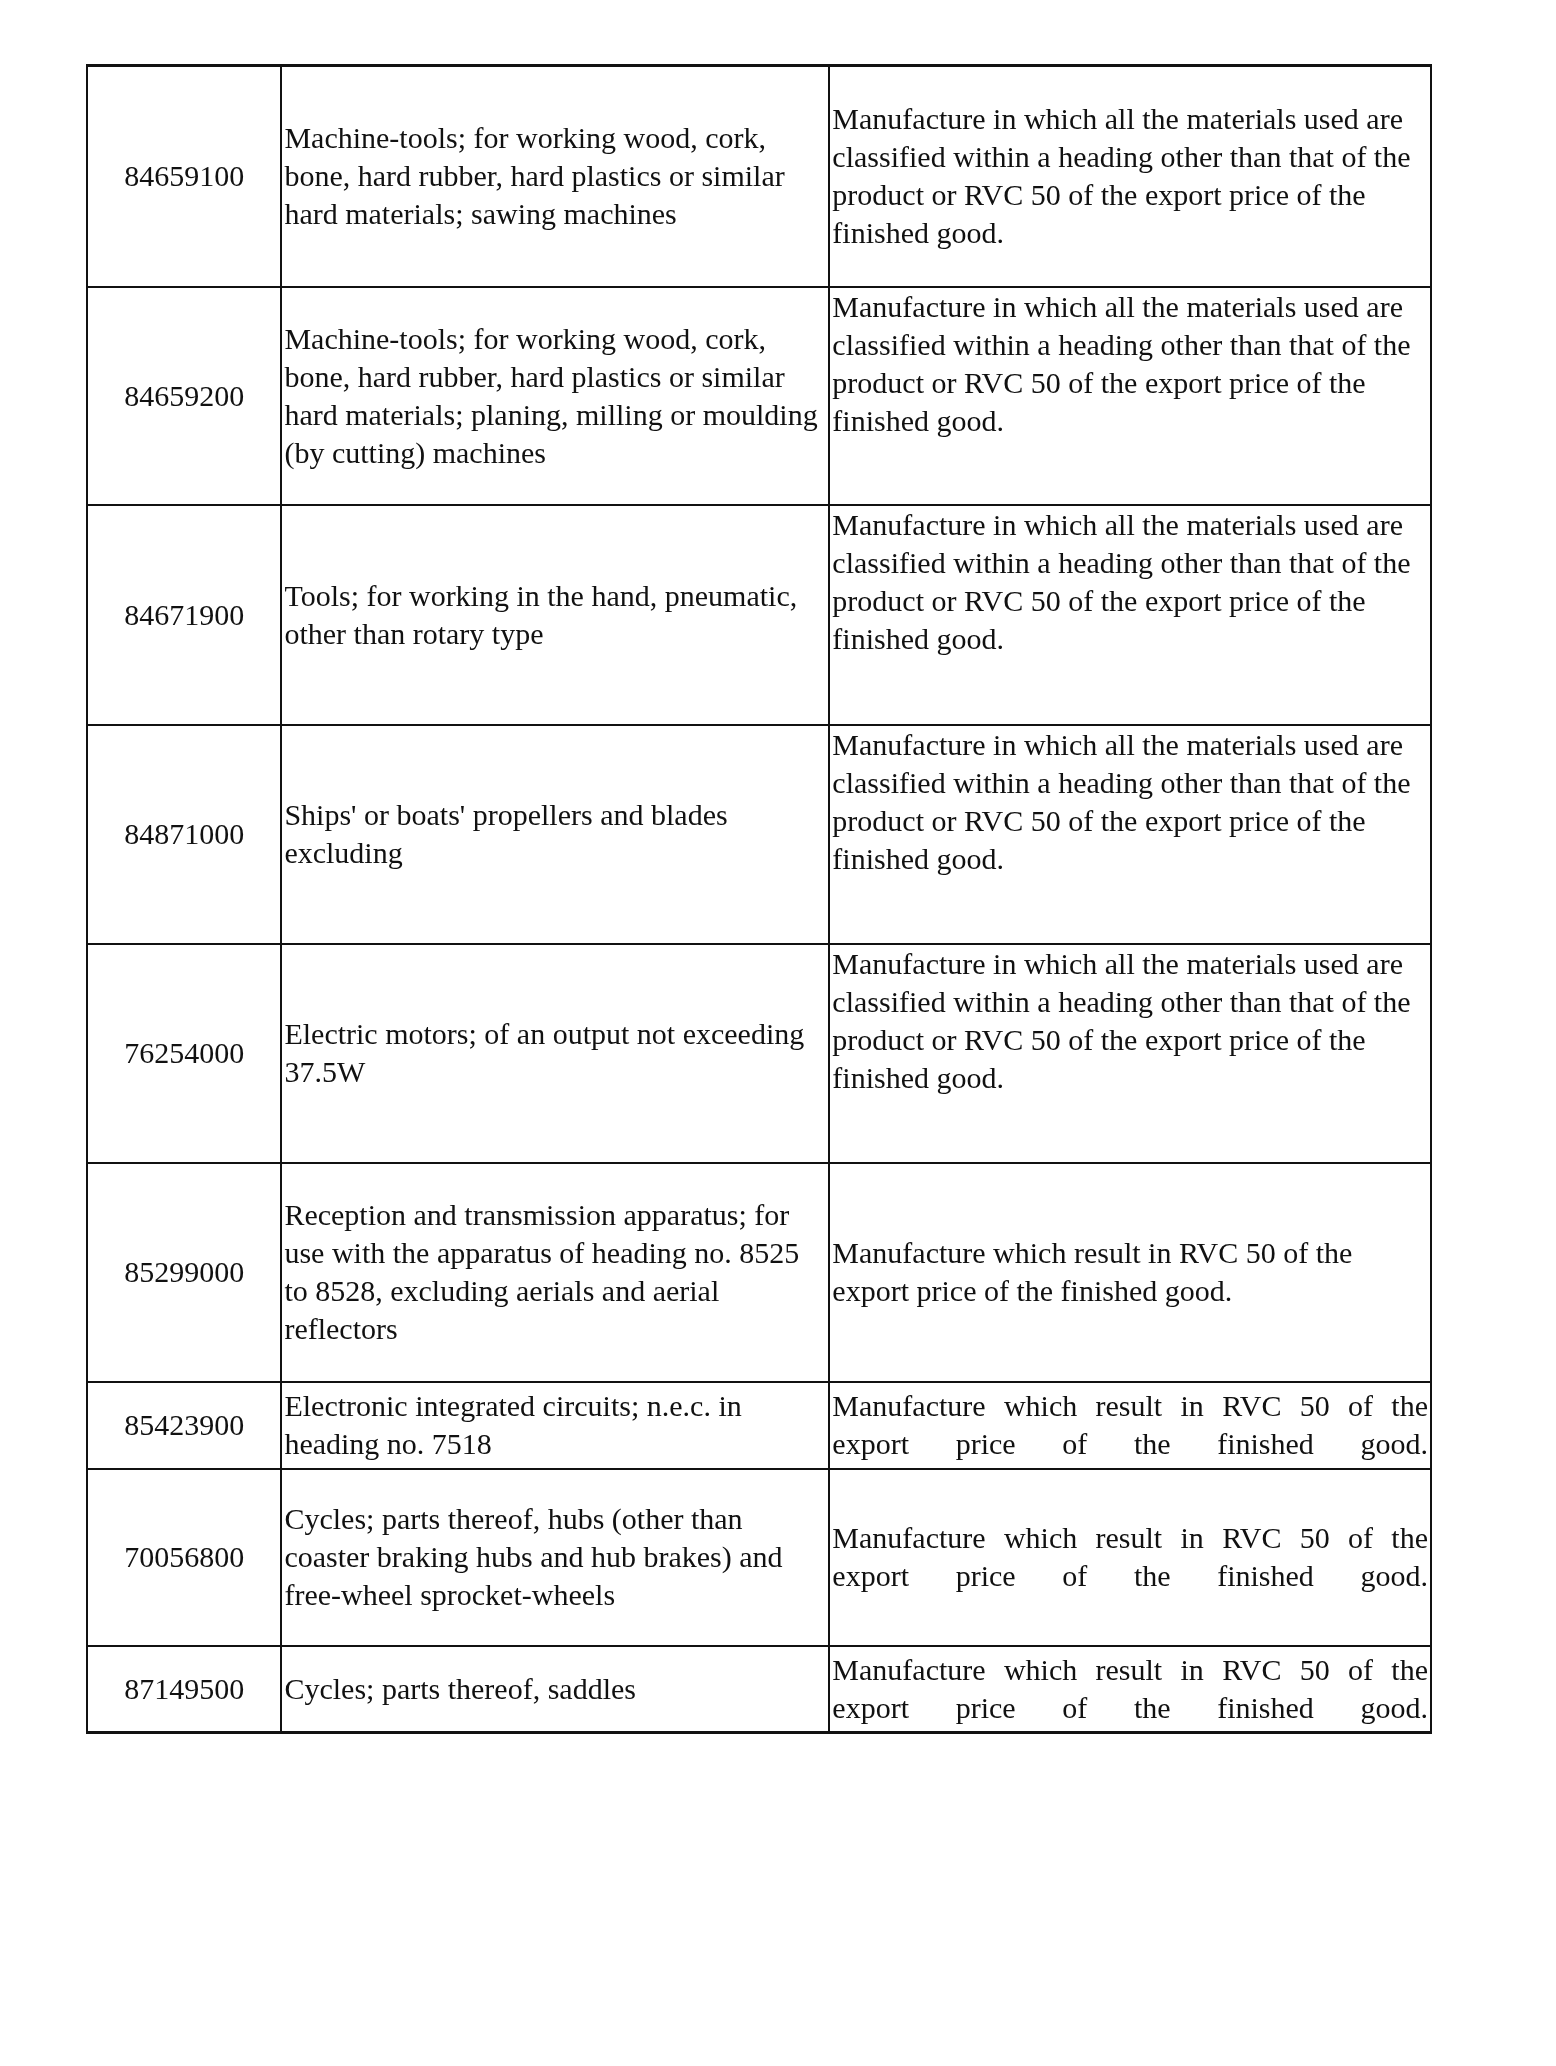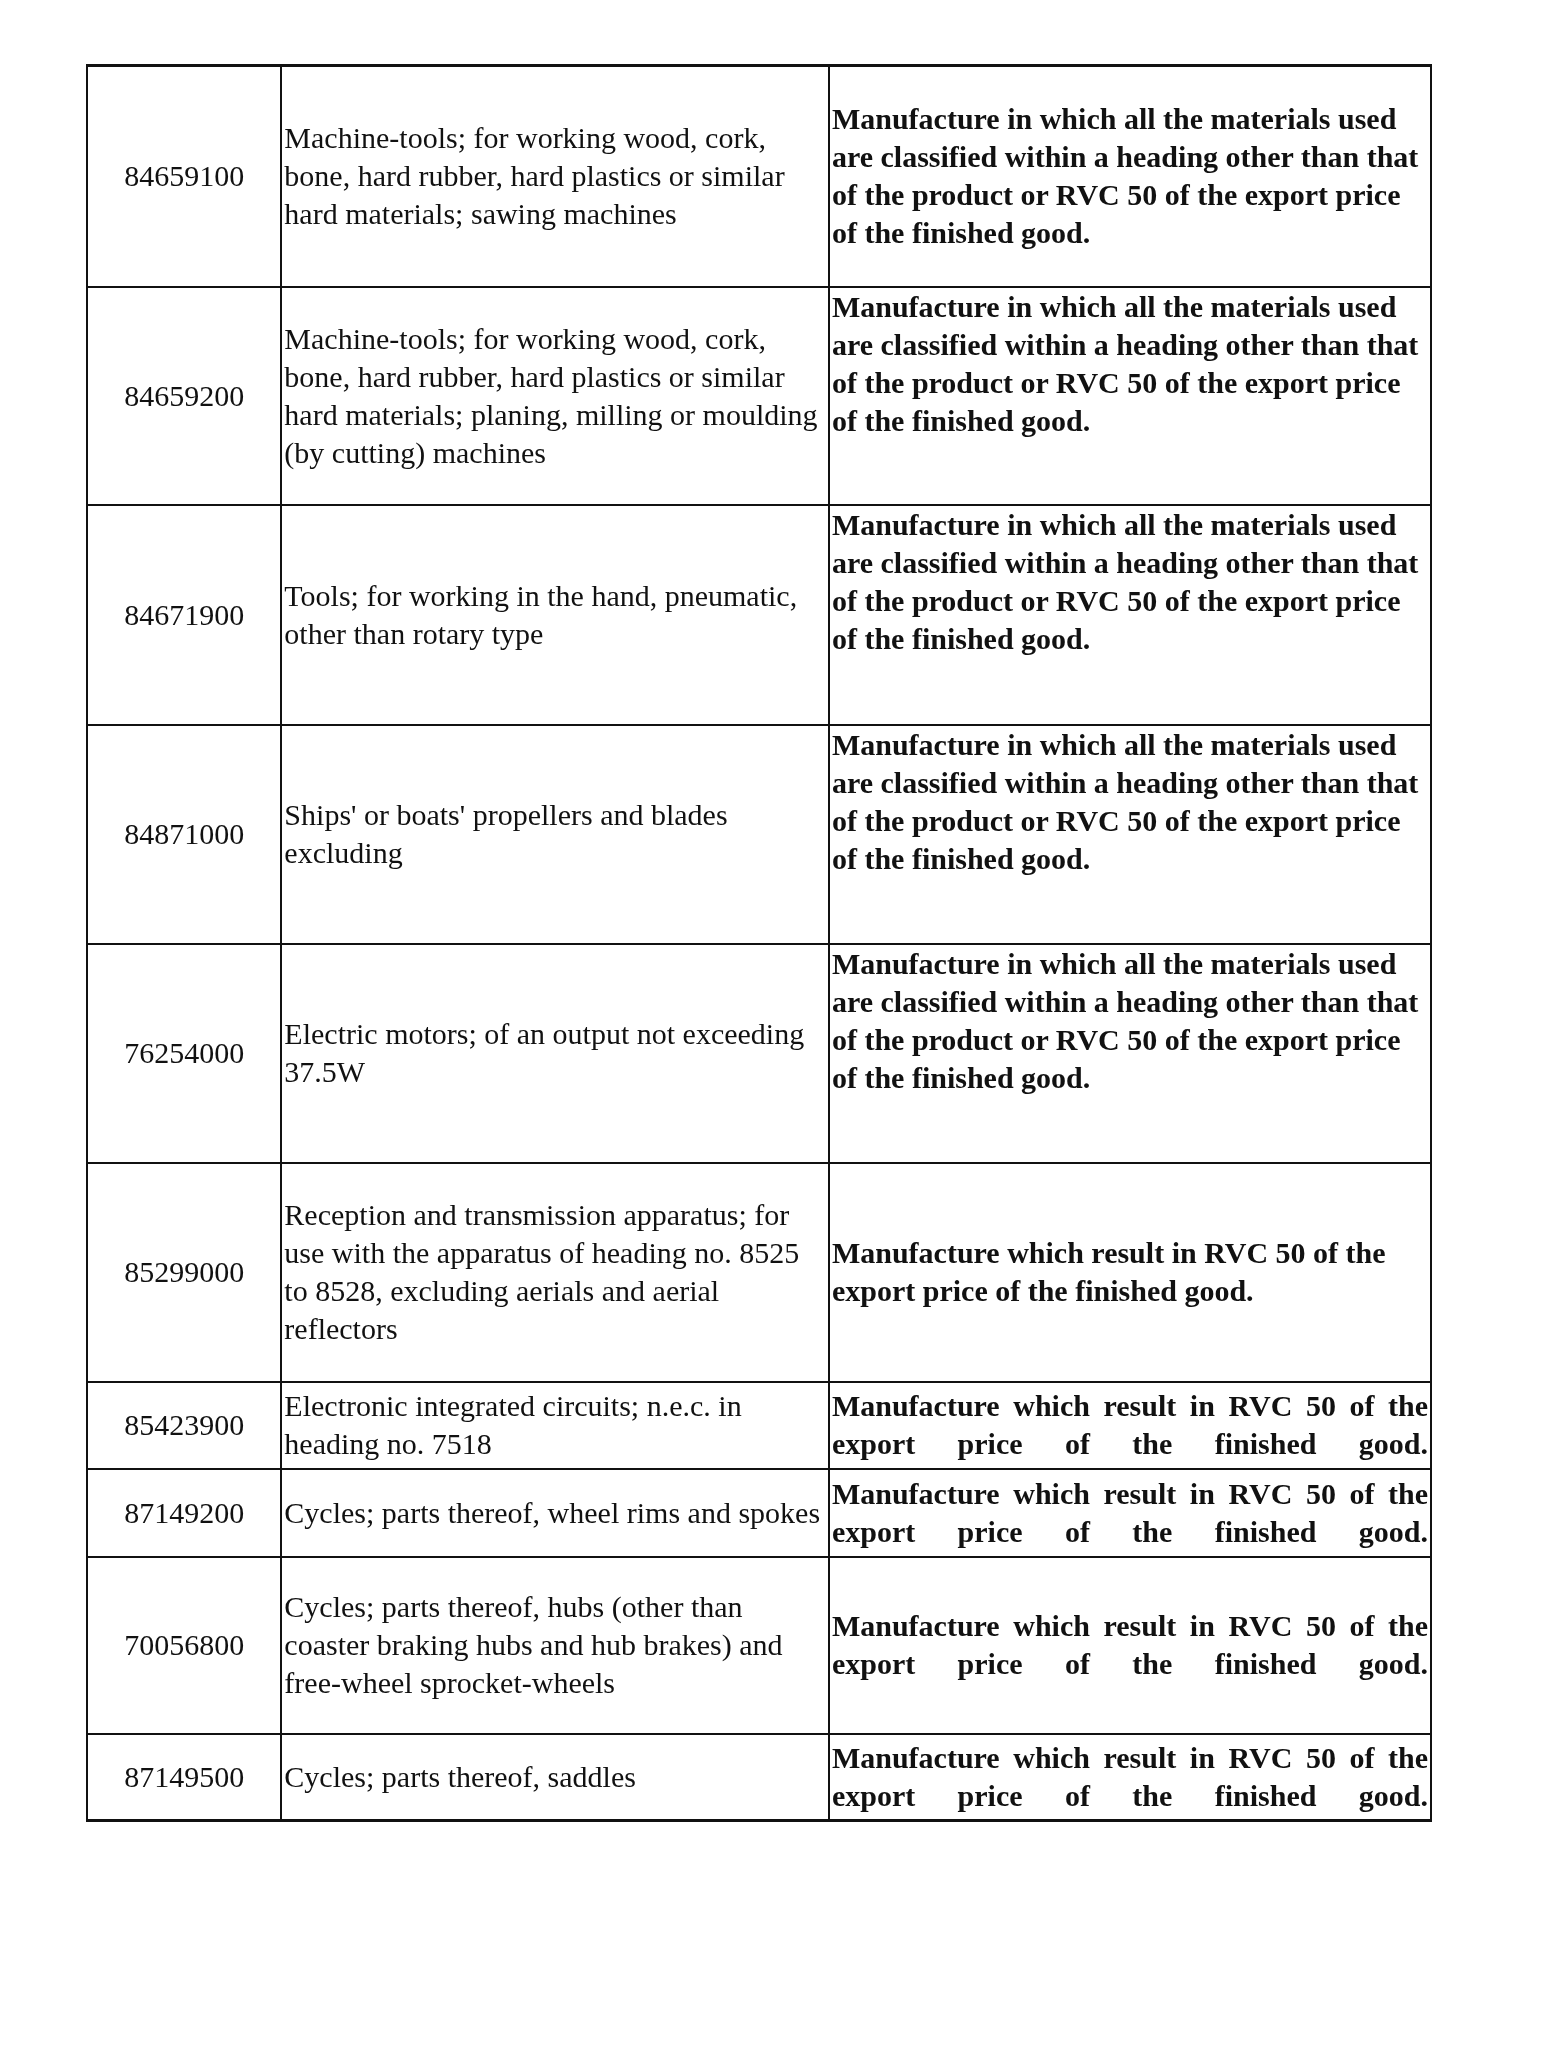--- a/index.html
+++ b/index.html
@@ -18,21 +18,21 @@
   table.rules td {
     border: 2px solid #111;
     padding: 0 2px;
     vertical-align: middle;
     text-align: left;
   }
   table.rules tr:first-child td { border-top-width: 3px; }
   table.rules tr:last-child td { border-bottom-width: 3px; }
   td.code { width: 163px; text-align: center !important; padding: 0 16px !important; }
   td.desc { width: 567px; }
-  td.rule { width: 624px; font-weight: bold; }
+  td.rule { width: 624px; }
   td.rule.justify { text-align: justify; text-align-last: justify; }
 </style>
 </head>
 <body>
 
 <div class="page">
   <table class="rules">
     <tbody>
       <tr style="height:221px">
         <td class="code">84659100</td>
@@ -62,25 +62,20 @@
       <tr style="height:219px">
         <td class="code">85299000</td>
         <td class="desc">Reception and transmission apparatus; for use with the apparatus of heading no. 8525 to 8528, excluding aerials and aerial reflectors</td>
         <td class="rule">Manufacture which result in RVC 50 of the export price of the finished good.</td>
       </tr>
       <tr style="height:87px">
         <td class="code">85423900</td>
         <td class="desc">Electronic integrated circuits; n.e.c. in heading no. 7518</td>
         <td class="rule justify">Manufacture which result in RVC 50 of the export price of the finished good.</td>
       </tr>
-      <tr style="height:88px">
-        <td class="code">87149200</td>
-        <td class="desc">Cycles; parts thereof, wheel rims and spokes</td>
-        <td class="rule justify">Manufacture which result in RVC 50 of the export price of the finished good.</td>
-      </tr>
       <tr style="height:177px">
         <td class="code">70056800</td>
         <td class="desc">Cycles; parts thereof, hubs (other than coaster braking hubs and hub brakes) and free-wheel sprocket-wheels</td>
         <td class="rule justify">Manufacture which result in RVC 50 of the export price of the finished good.</td>
       </tr>
       <tr style="height:87px">
         <td class="code">87149500</td>
         <td class="desc">Cycles; parts thereof, saddles</td>
         <td class="rule justify">Manufacture which result in RVC 50 of the export price of the finished good.</td>
       </tr>

